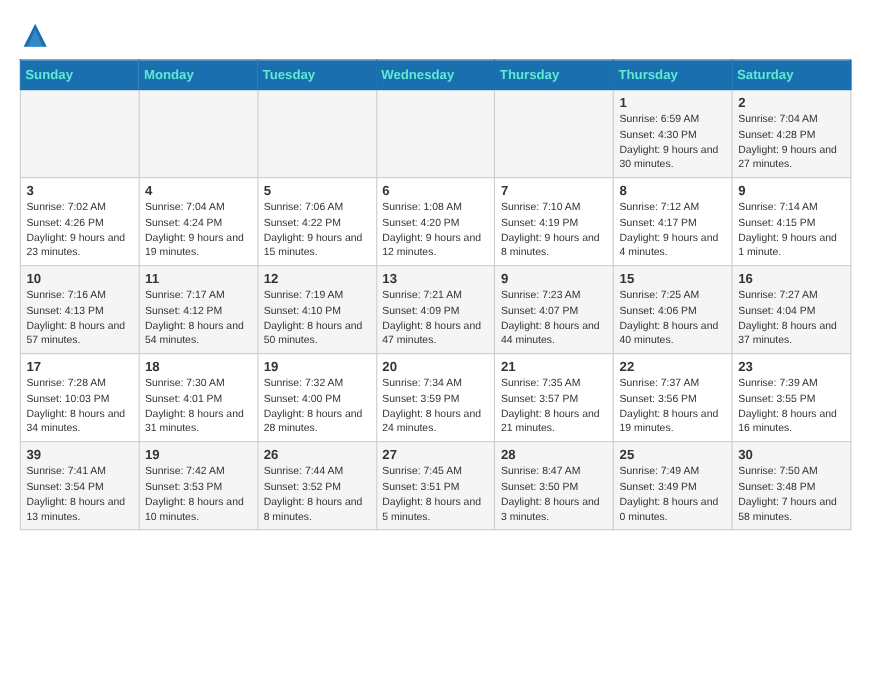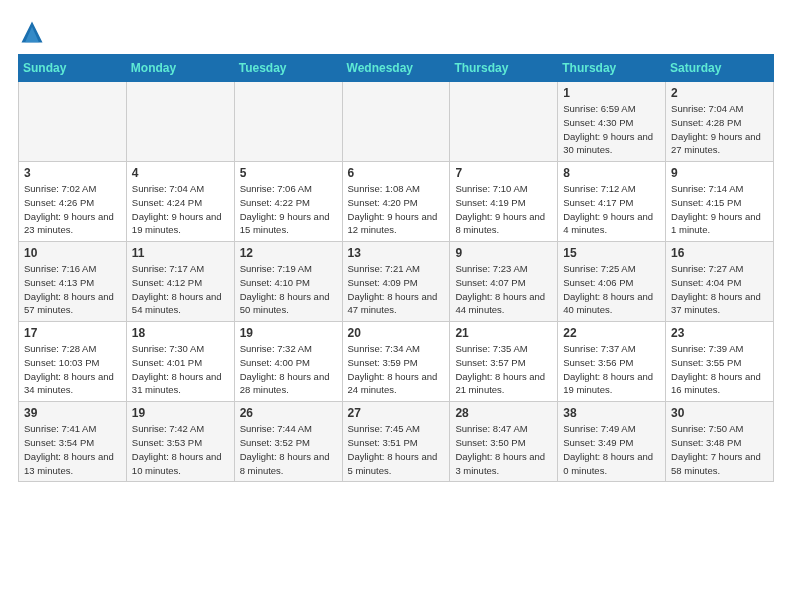--- a/index.html
+++ b/index.html
@@ -332,21 +332,21 @@
 and 5 minutes.</div>
           </td>
           <td>
             <span class="day-number">28</span>
             <div class="day-info">Sunrise: 8:47 AM
 Sunset: 3:50 PM
 Daylight: 8 hours
 and 3 minutes.</div>
           </td>
           <td>
-            <span class="day-number">38</span>
+            <span class="day-number">25</span>
             <div class="day-info">Sunrise: 7:49 AM
 Sunset: 3:49 PM
 Daylight: 8 hours
 and 0 minutes.</div>
           </td>
           <td>
             <span class="day-number">30</span>
             <div class="day-info">Sunrise: 7:50 AM
 Sunset: 3:48 PM
 Daylight: 7 hours

